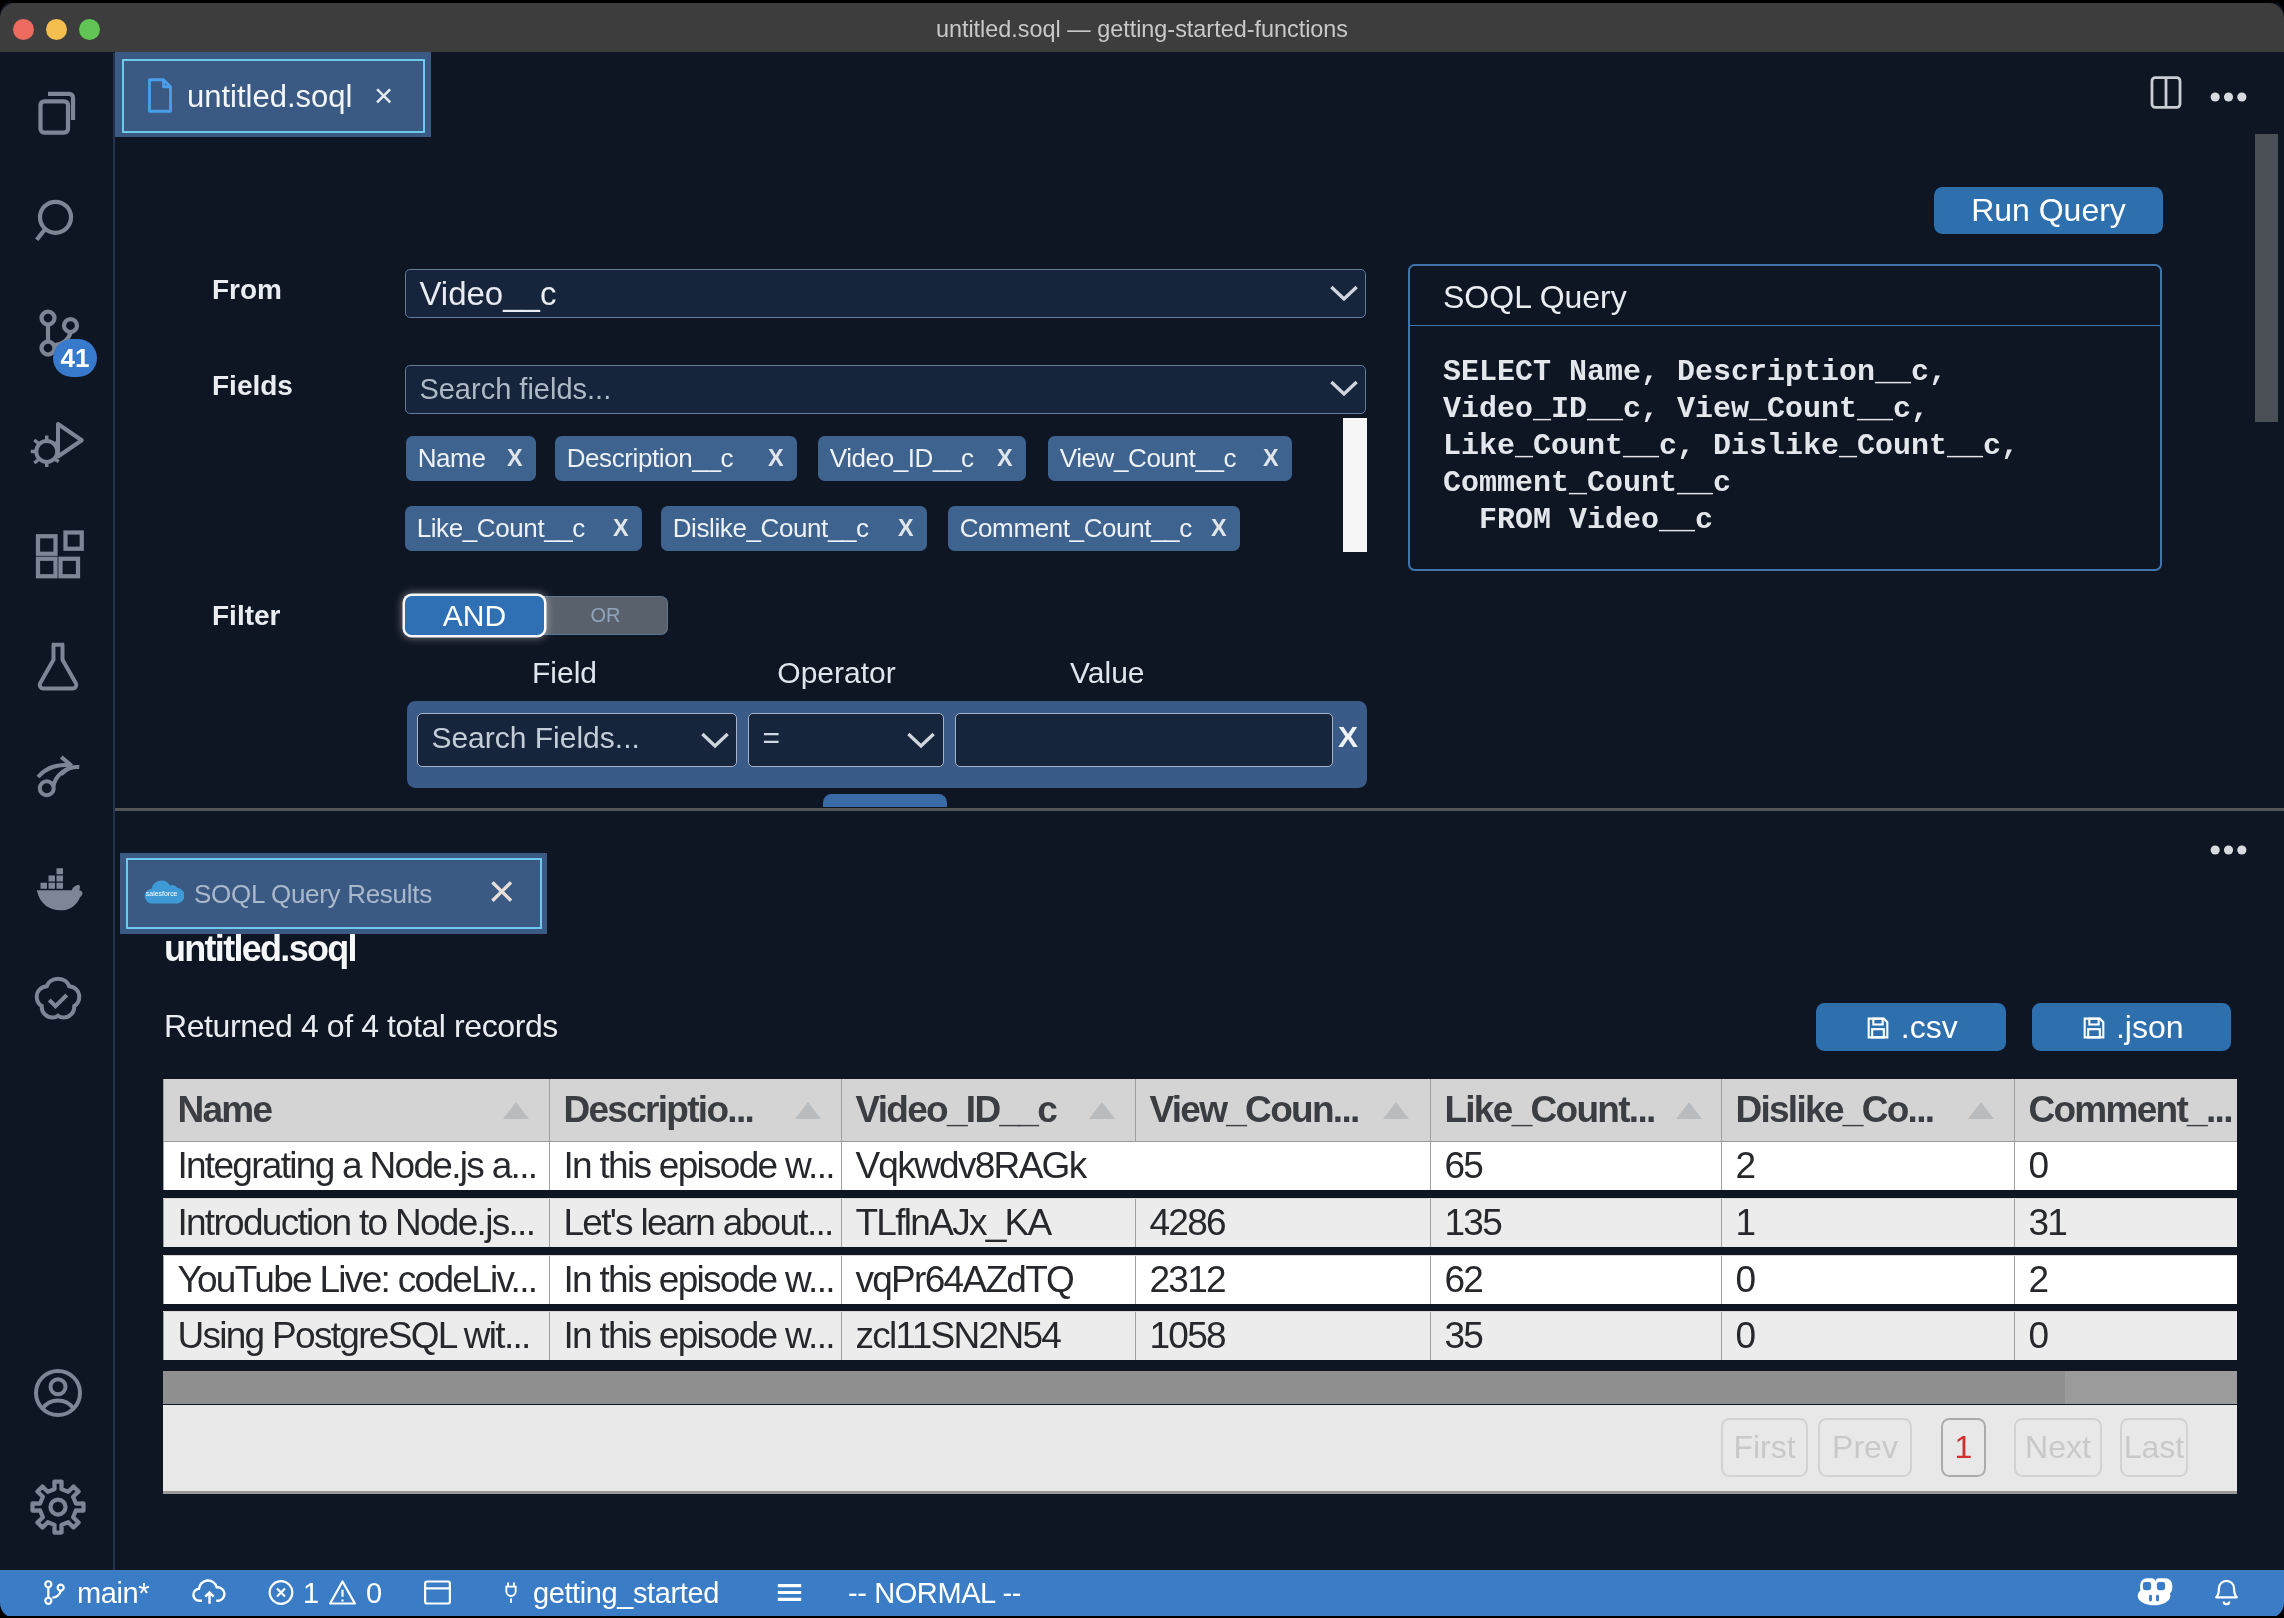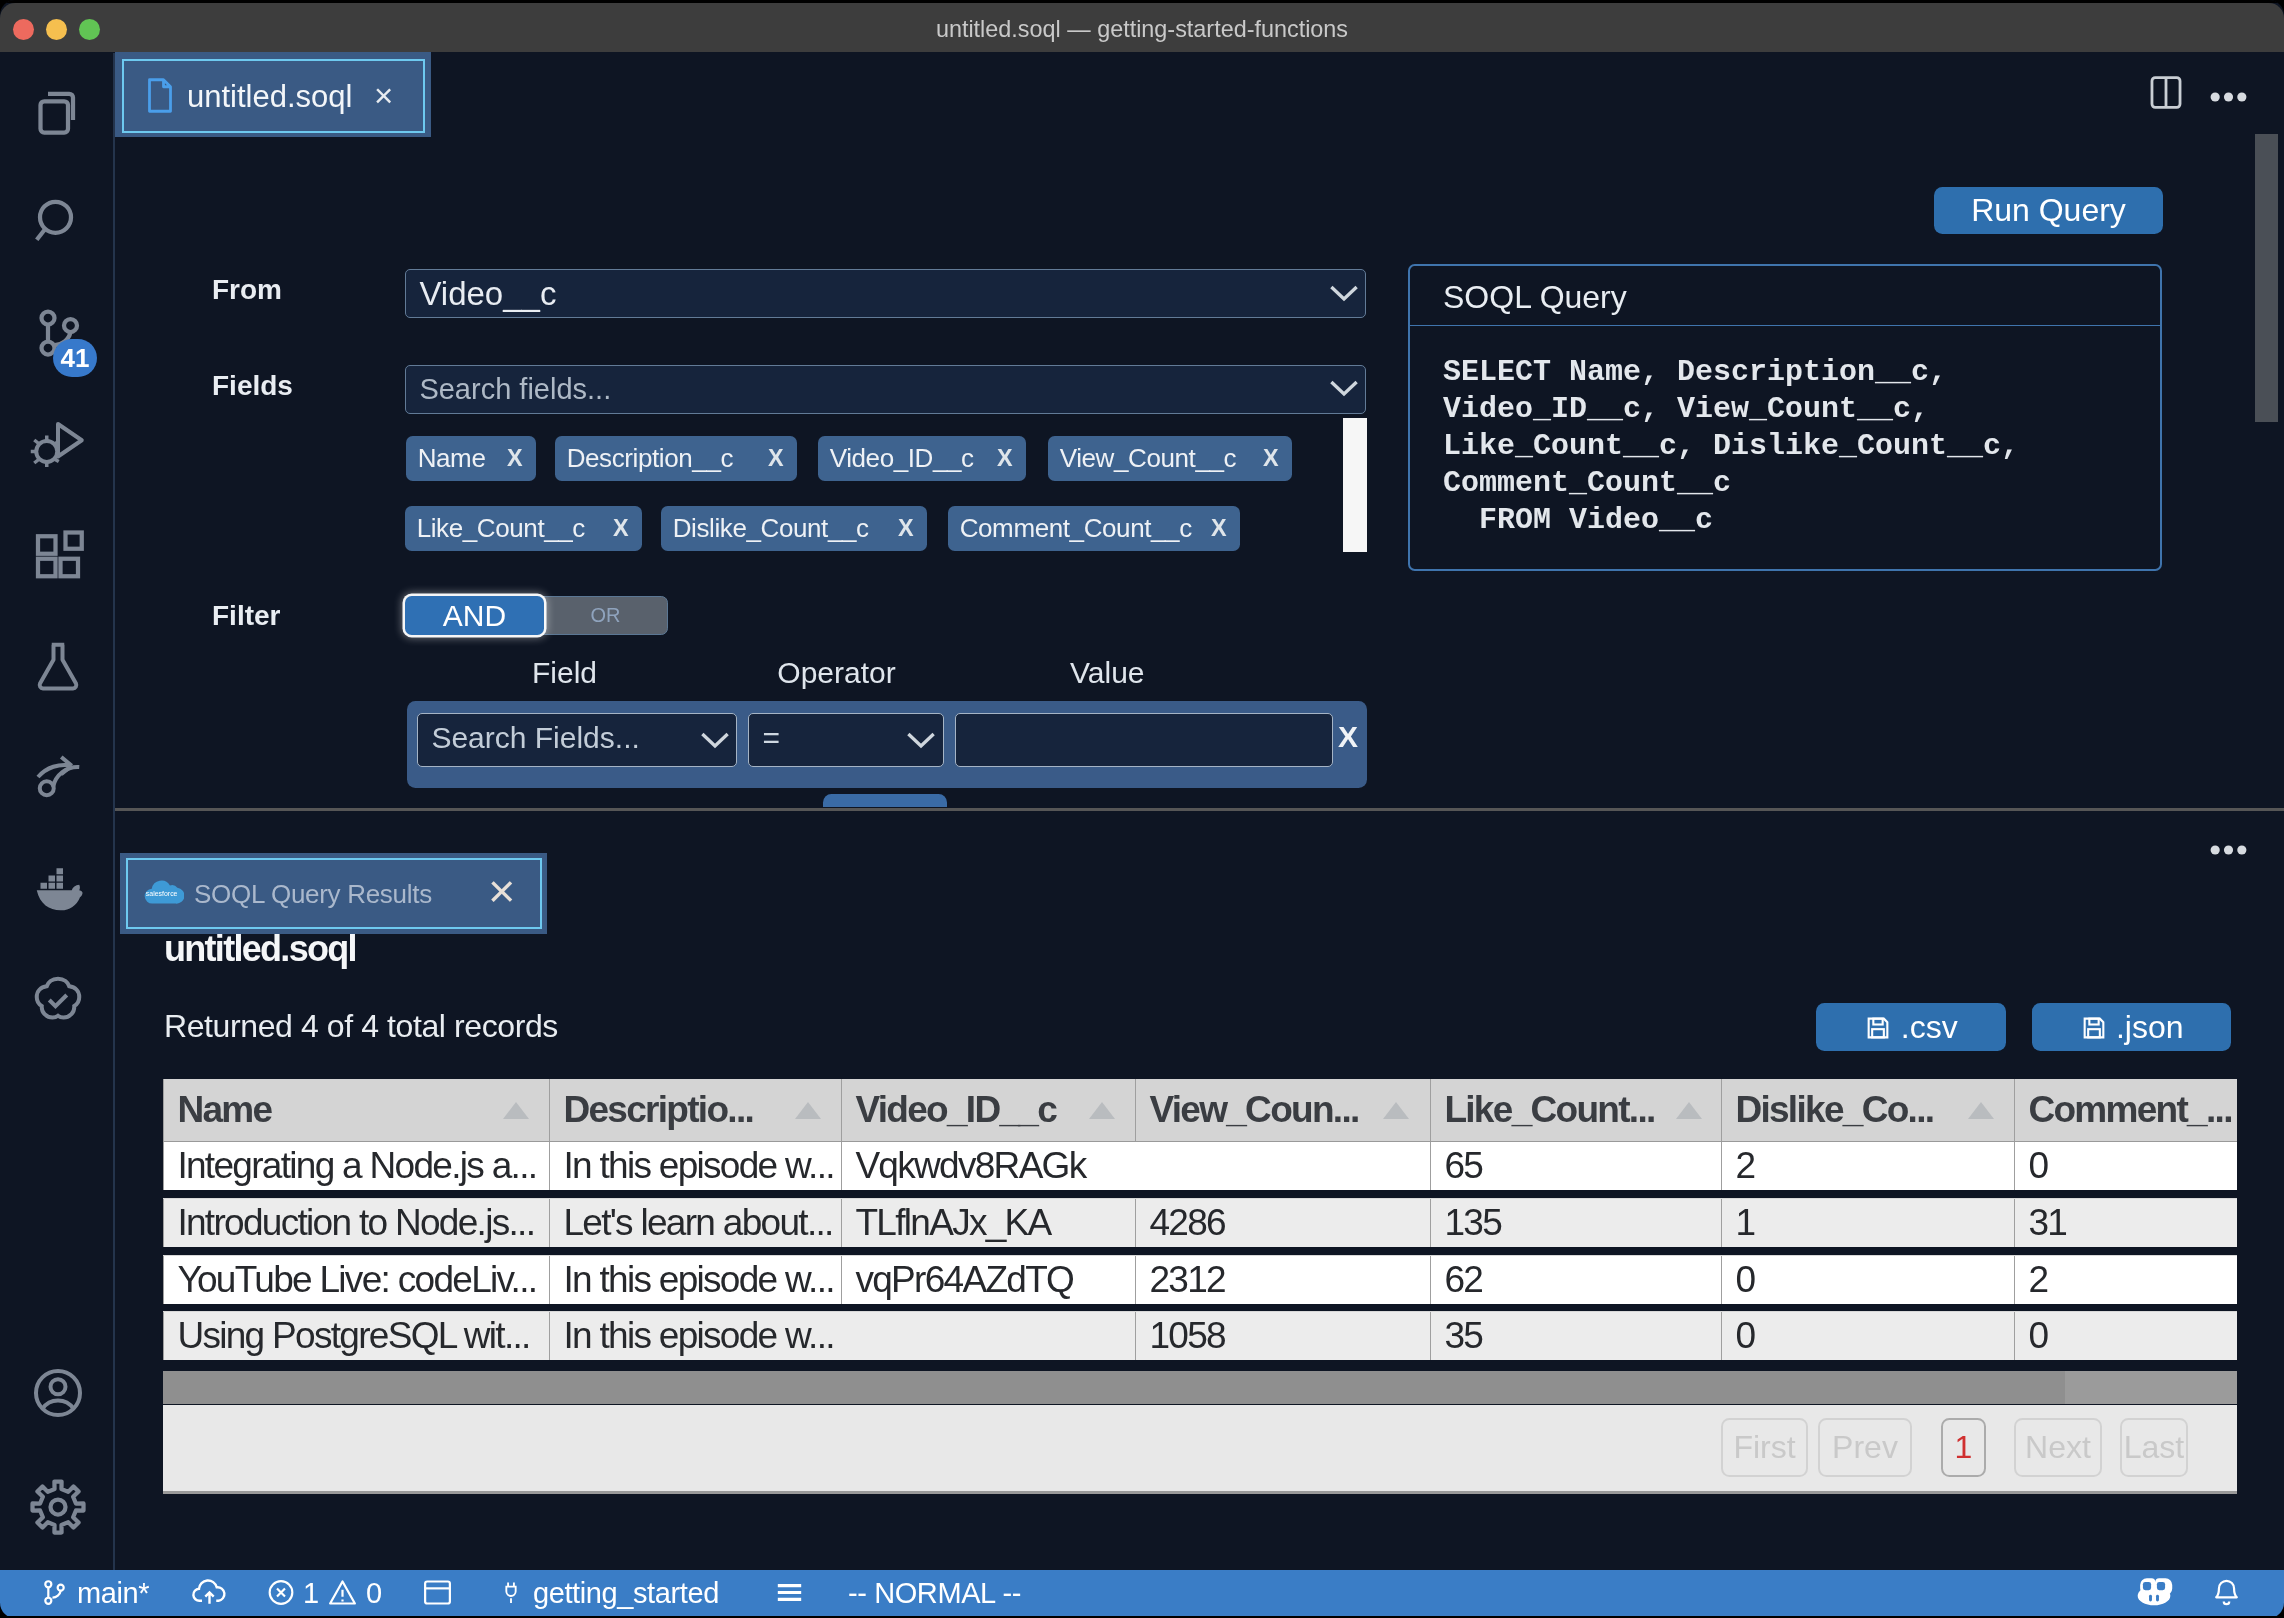--- a/index.html
+++ b/index.html
@@ -265,20 +265,21 @@
         <div class="tcell" style="left:386px; width:292px;">In this episode w...</div>
         <div class="tcell" style="left:678px; width:294px;">vqPr64AZdTQ</div>
         <div class="tcell" style="left:972px; width:294px;">2312</div>
         <div class="tcell" style="left:1267px; width:292px;">62</div>
         <div class="tcell" style="left:1558px; width:293px;">0</div>
         <div class="tcell" style="left:1851px; width:227px;">2</div>
       </div>
       <div class="trow" style="top:232px; background:#ececec; border-top:1.7px solid #d8d8d8;">
         <div class="tcell" style="left:0px; width:386px;">Using PostgreSQL wit...</div>
         <div class="tcell" style="left:386px; width:292px;">In this episode w...</div>
+        <div class="tcell" style="left:678px; width:294px;">zcl11SN2N54</div>
         <div class="tcell" style="left:972px; width:294px;">1058</div>
         <div class="tcell" style="left:1267px; width:292px;">35</div>
         <div class="tcell" style="left:1558px; width:293px;">0</div>
         <div class="tcell" style="left:1851px; width:227px;">0</div>
       </div>
     </div>
 
   <div class="abs" style="left:163px; top:1371px; width:2074px; height:33px; background:#9b9b9b;"></div>
   <div class="abs" style="left:163px; top:1371px; width:1902px; height:33px; background:#8f8f8f;"></div>
 

